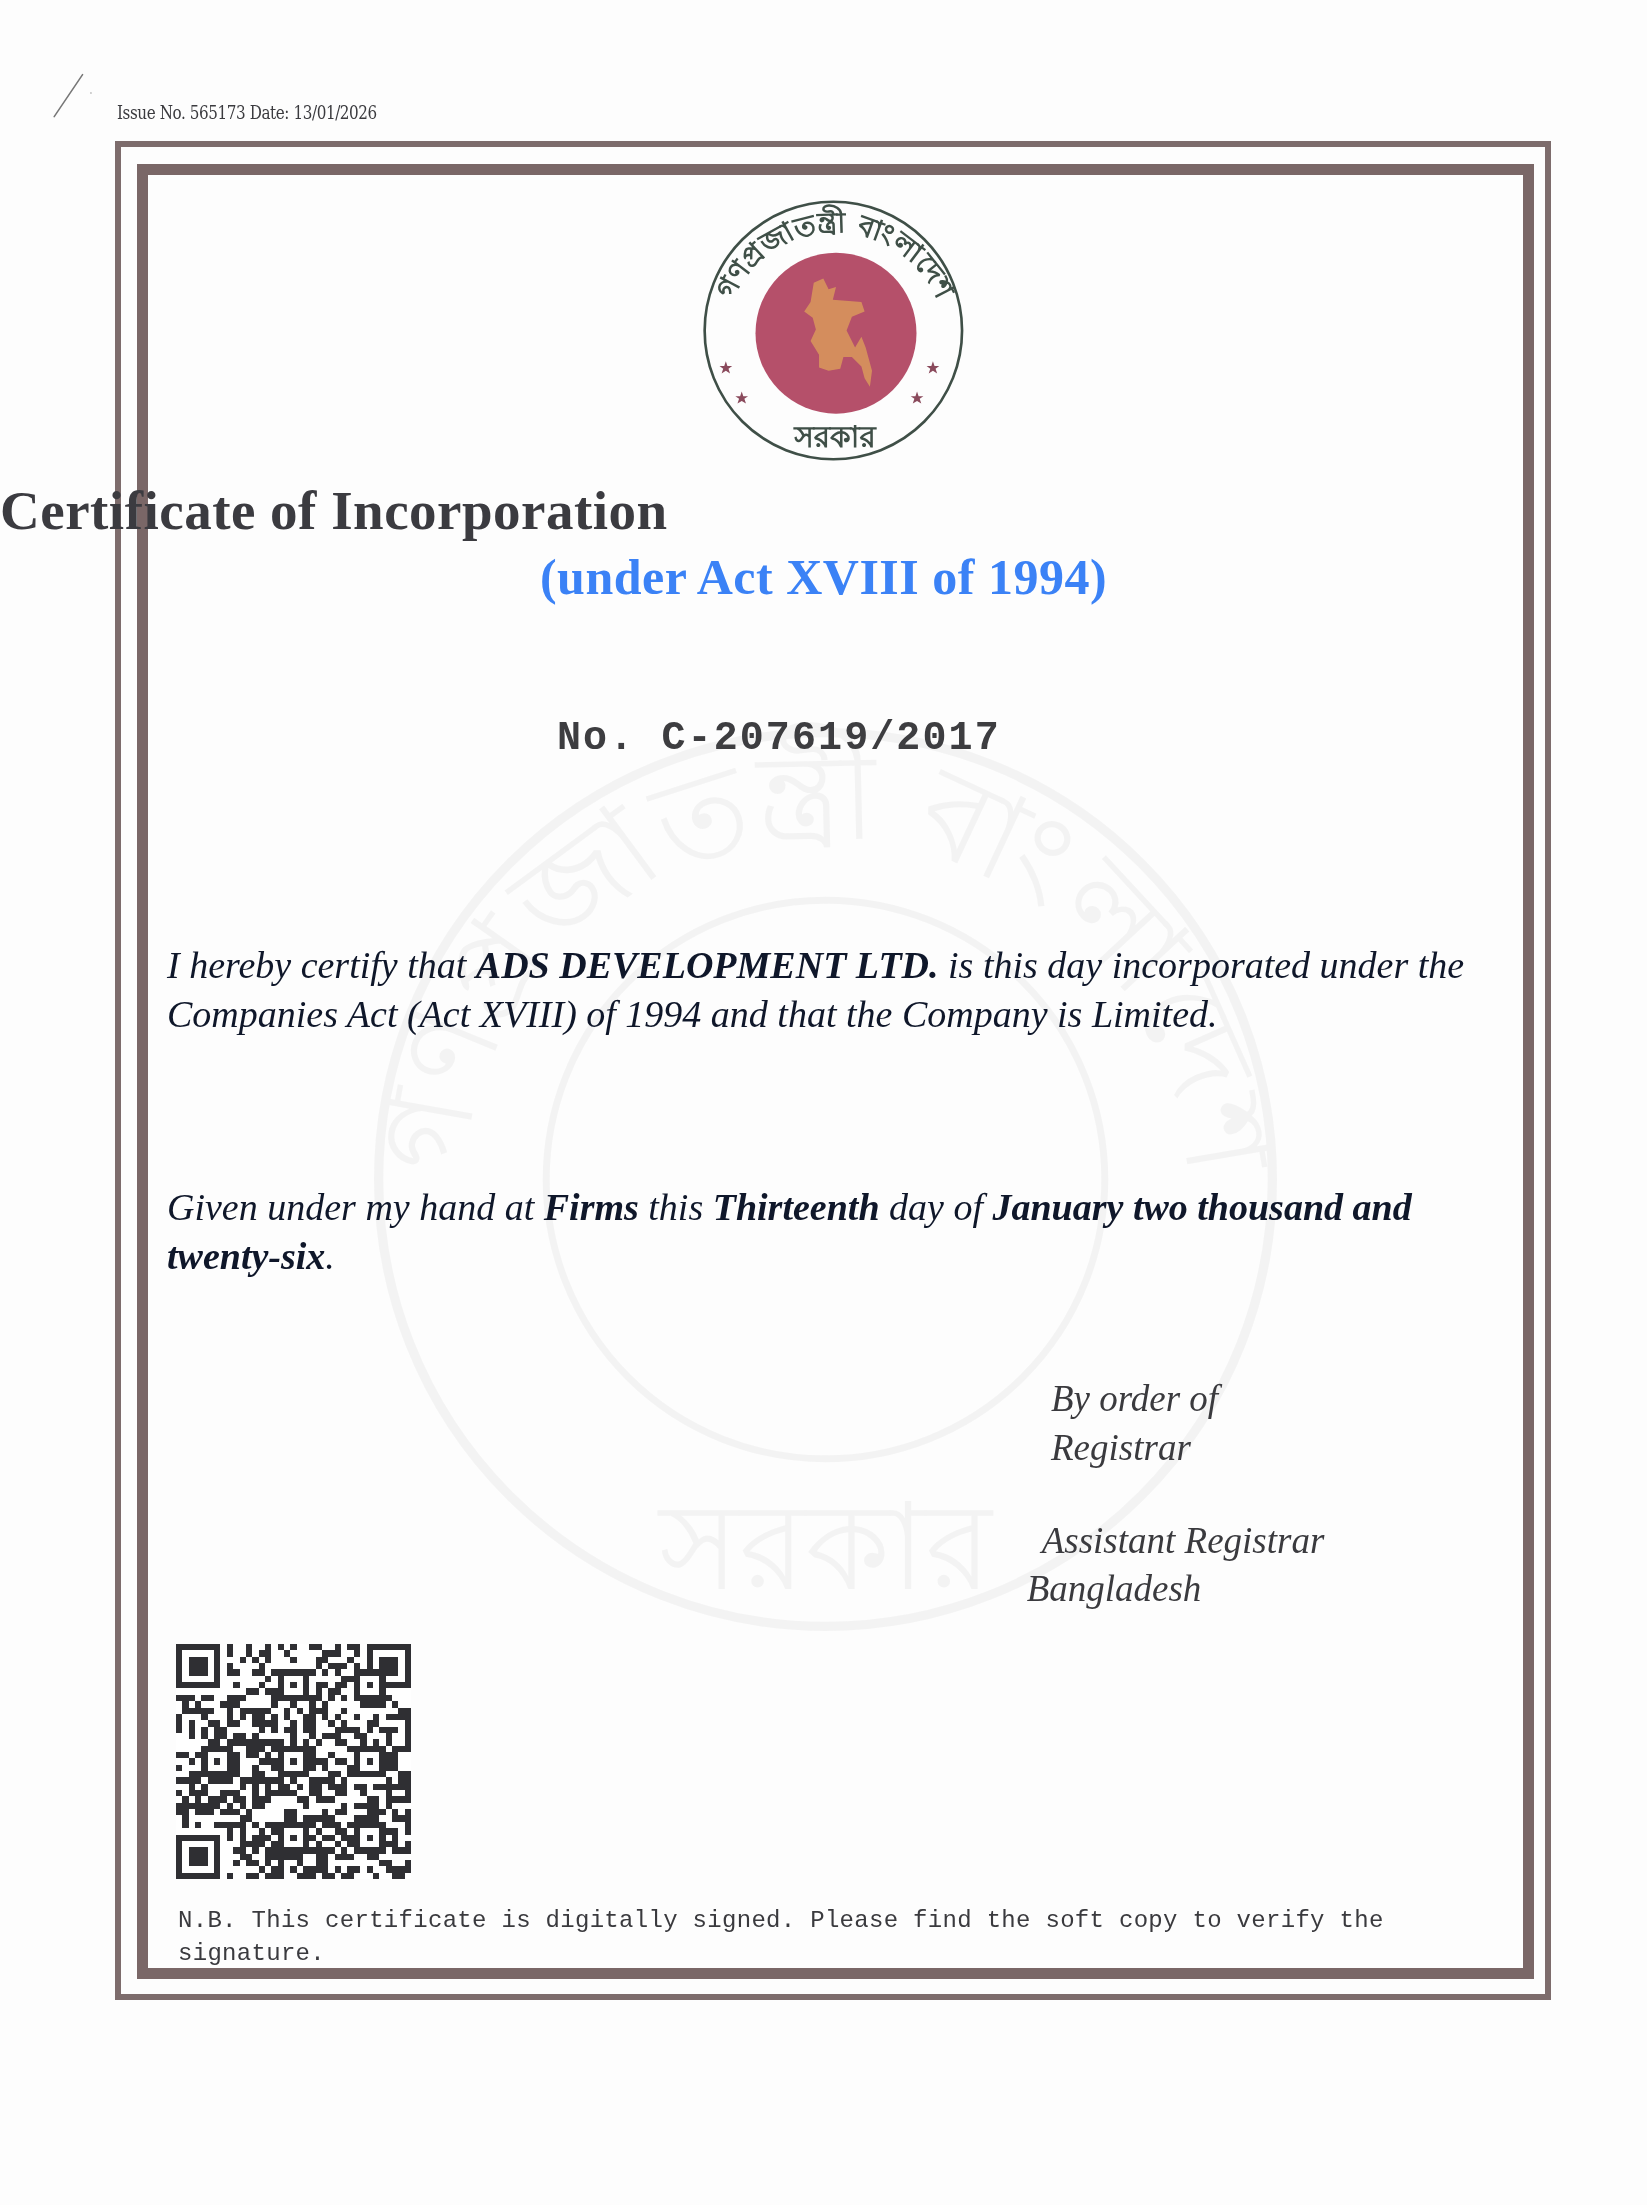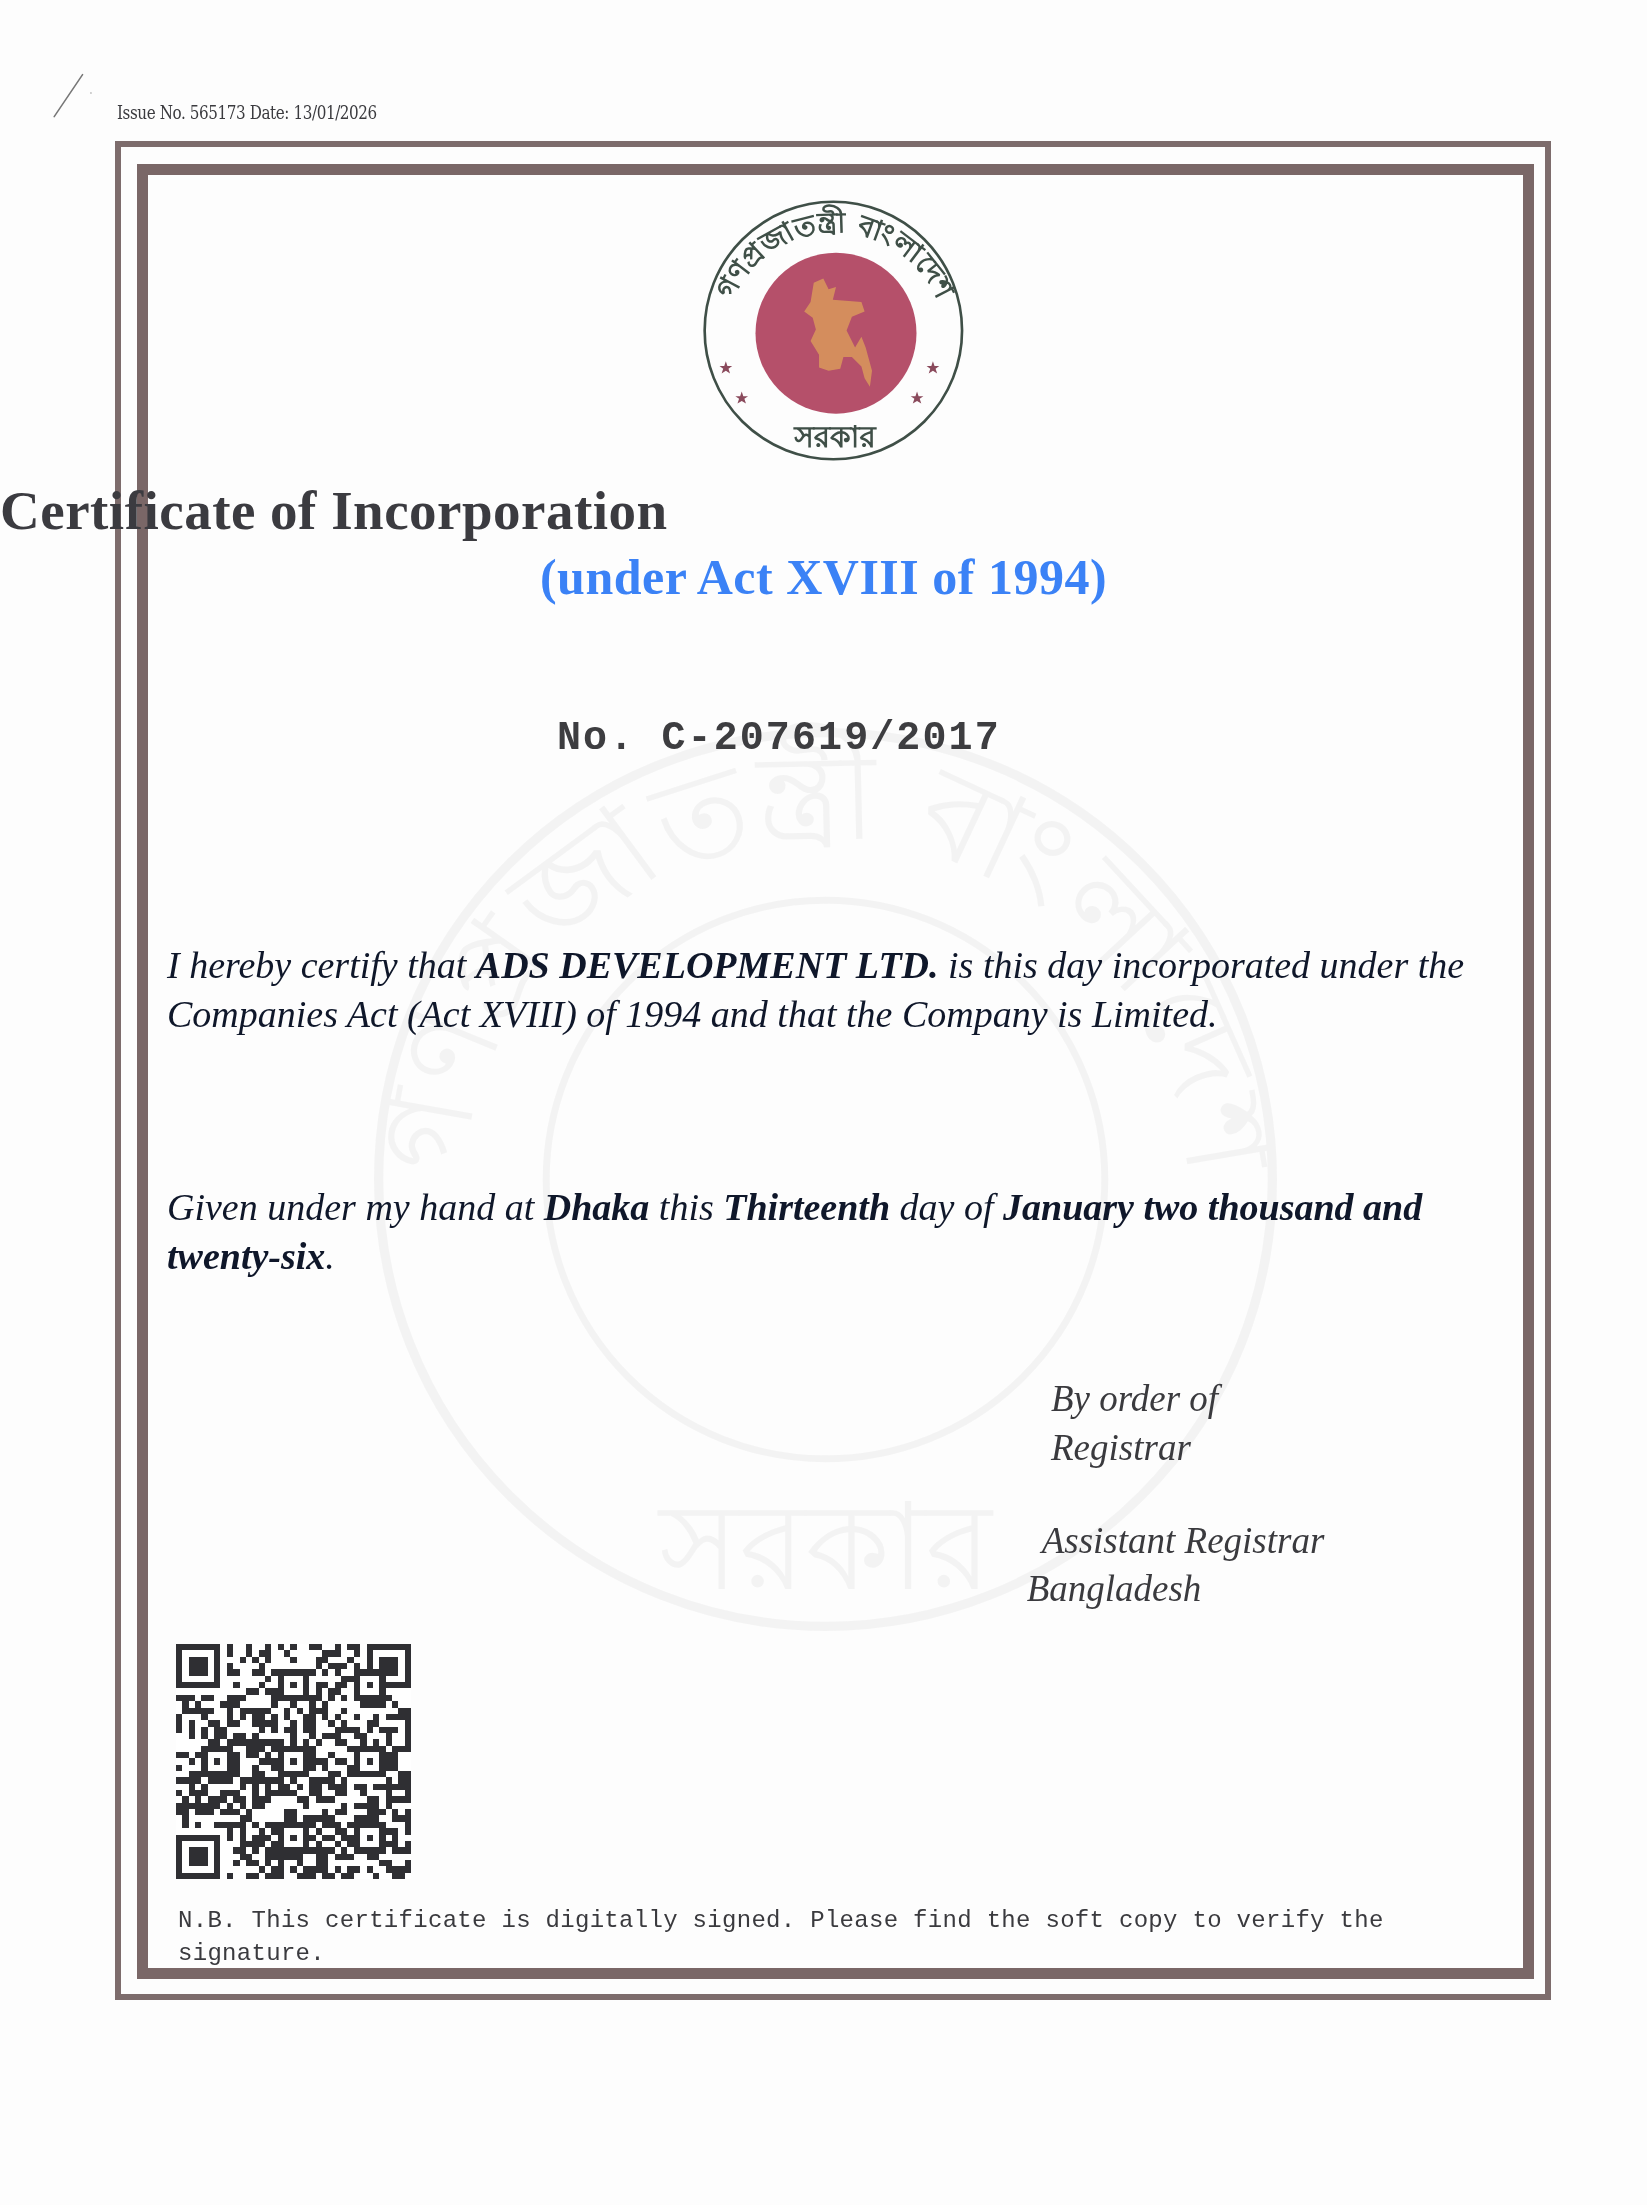--- a/index.html
+++ b/index.html
@@ -119,21 +119,21 @@
 <div class="abs title">Certificate of Incorporation</div>
 <div class="abs subtitle">(under Act XVIII of 1994)</div>
 
 <div class="abs cert-no">
   <span>No.</span>
   <span>C-207619/2017</span>
 </div>
 
 <div class="abs para para1"><span>I hereby certify that </span><b>ADS DEVELOPMENT LTD.</b><span> is this day incorporated under the Companies Act (Act XVIII) of 1994 and that the Company is Limited.</span></div>
 
-<div class="abs para para2"><span>Given under my hand at </span><b>Dhaka</b><span> this </span><b>Thirteenth</b><span> day of </span><b>January two thousand and twenty-six</b><span>.</span></div>
+<div class="abs para para2"><span>Given under my hand at </span><b>Firms</b><span> this </span><b>Thirteenth</b><span> day of </span><b>January two thousand and twenty-six</b><span>.</span></div>
 
 <div class="abs by-order">
   <div>By order of</div>
   <div>Registrar</div>
 </div>
 
 <div class="abs sig-block">
   <div class="sig-line1">Assistant Registrar</div>
   <div>Bangladesh</div>
 </div>

